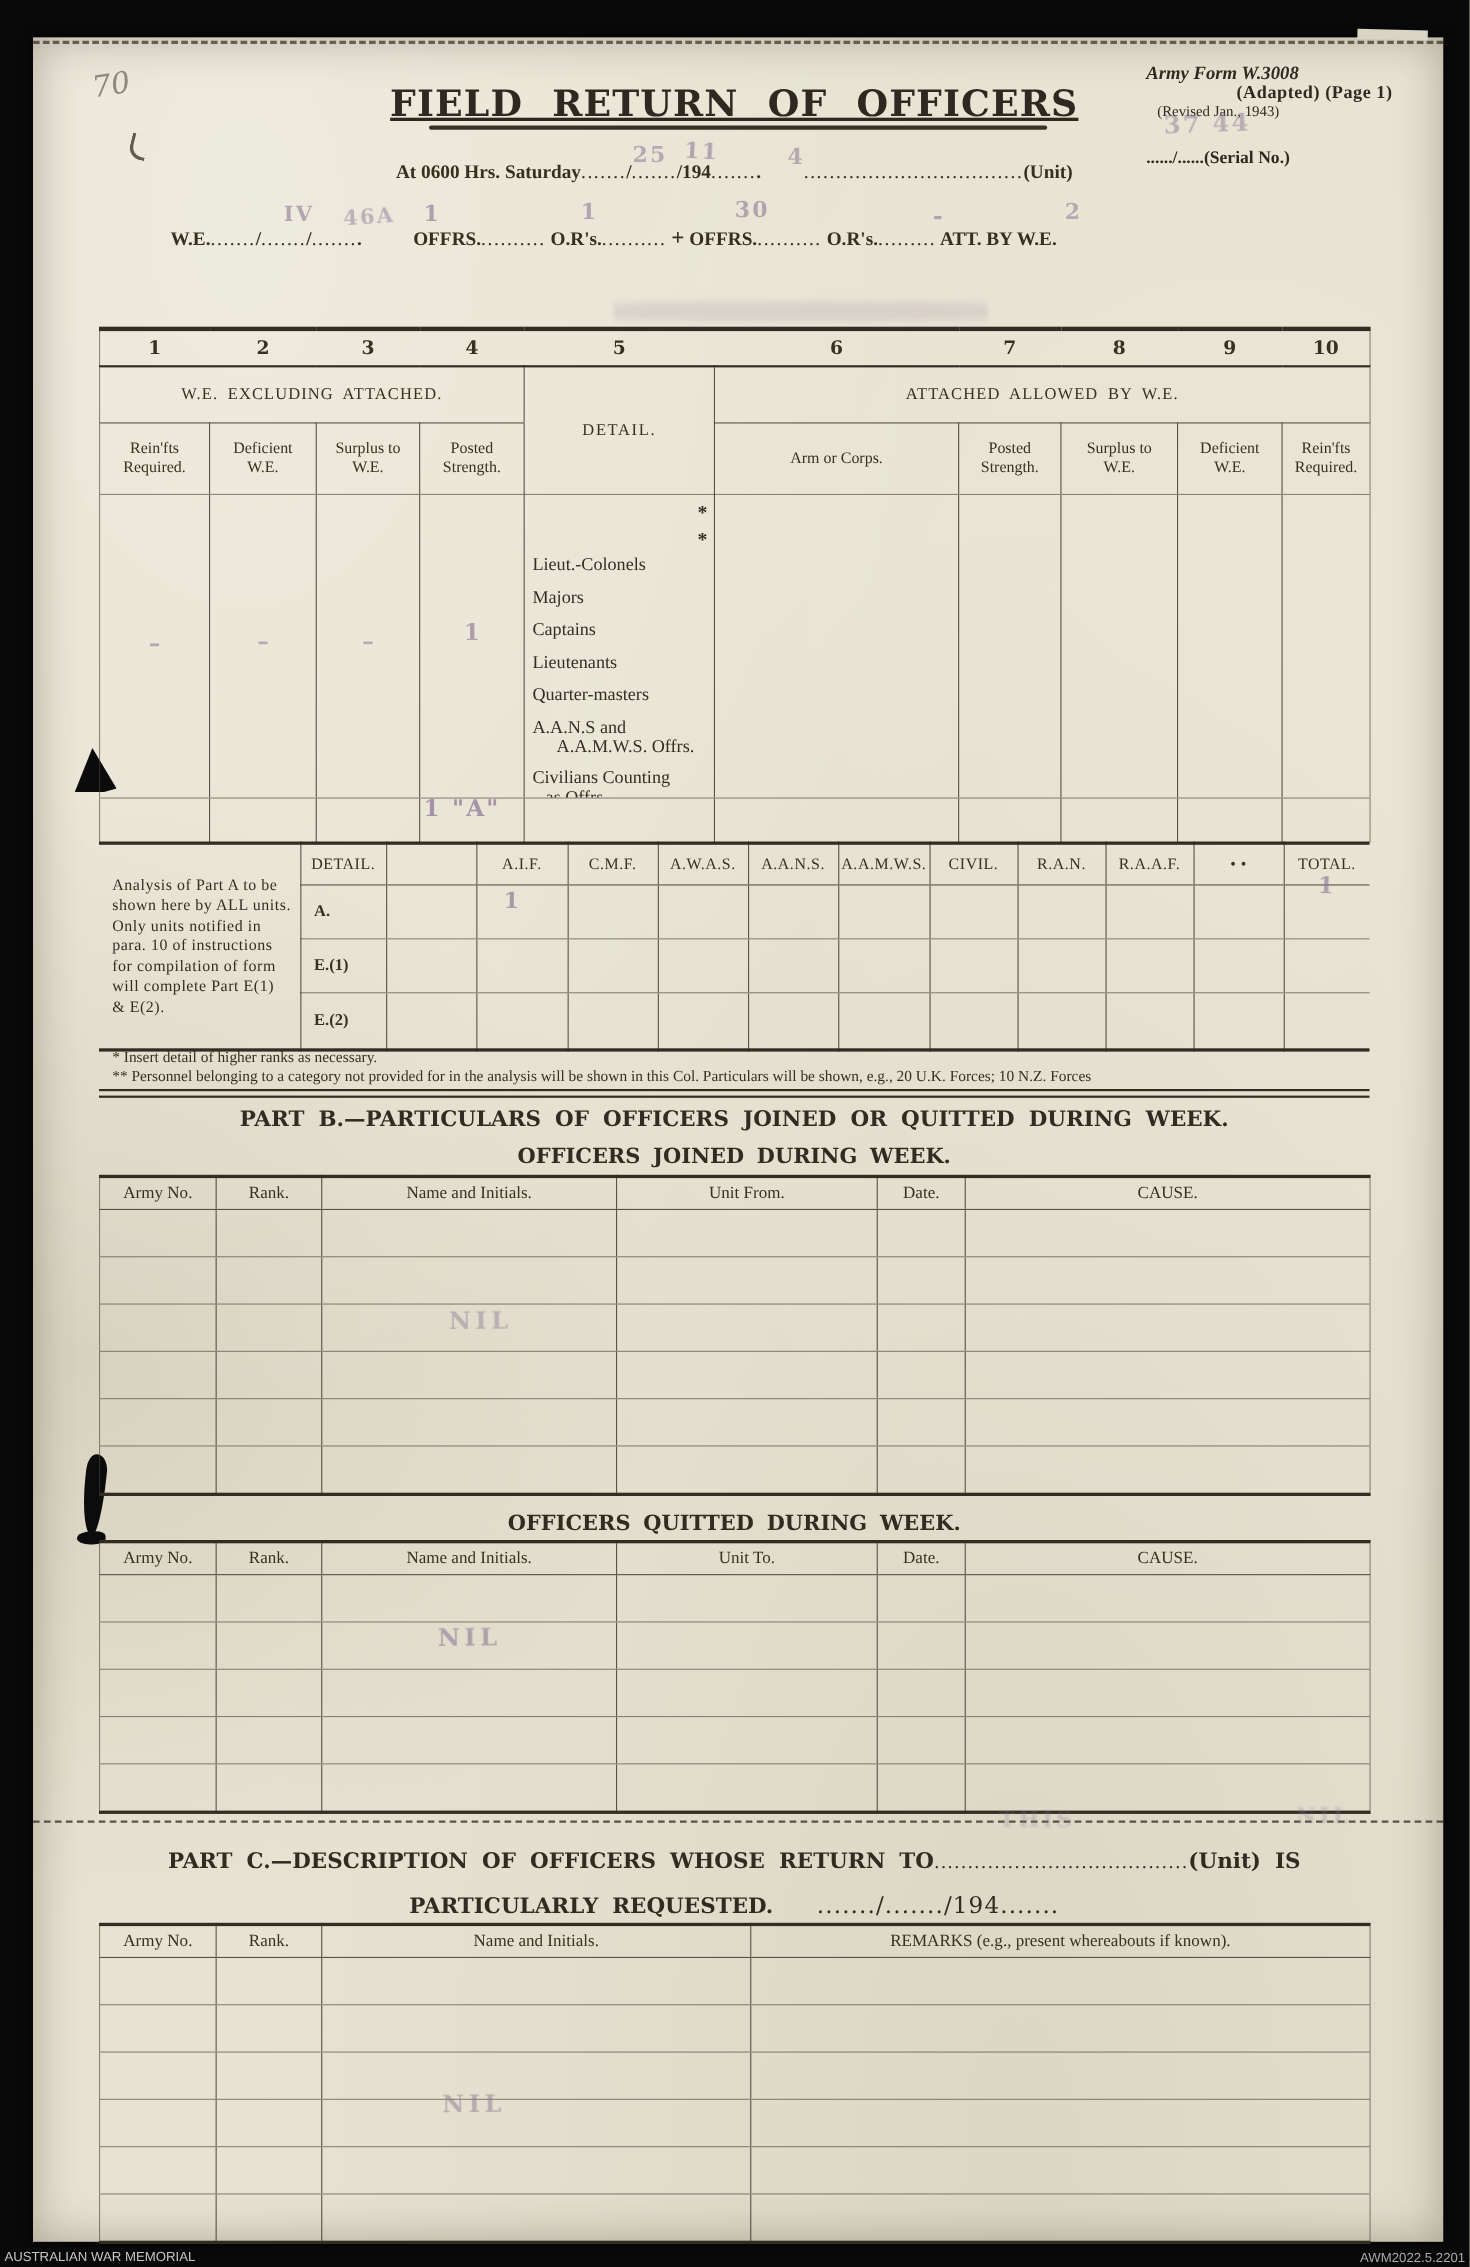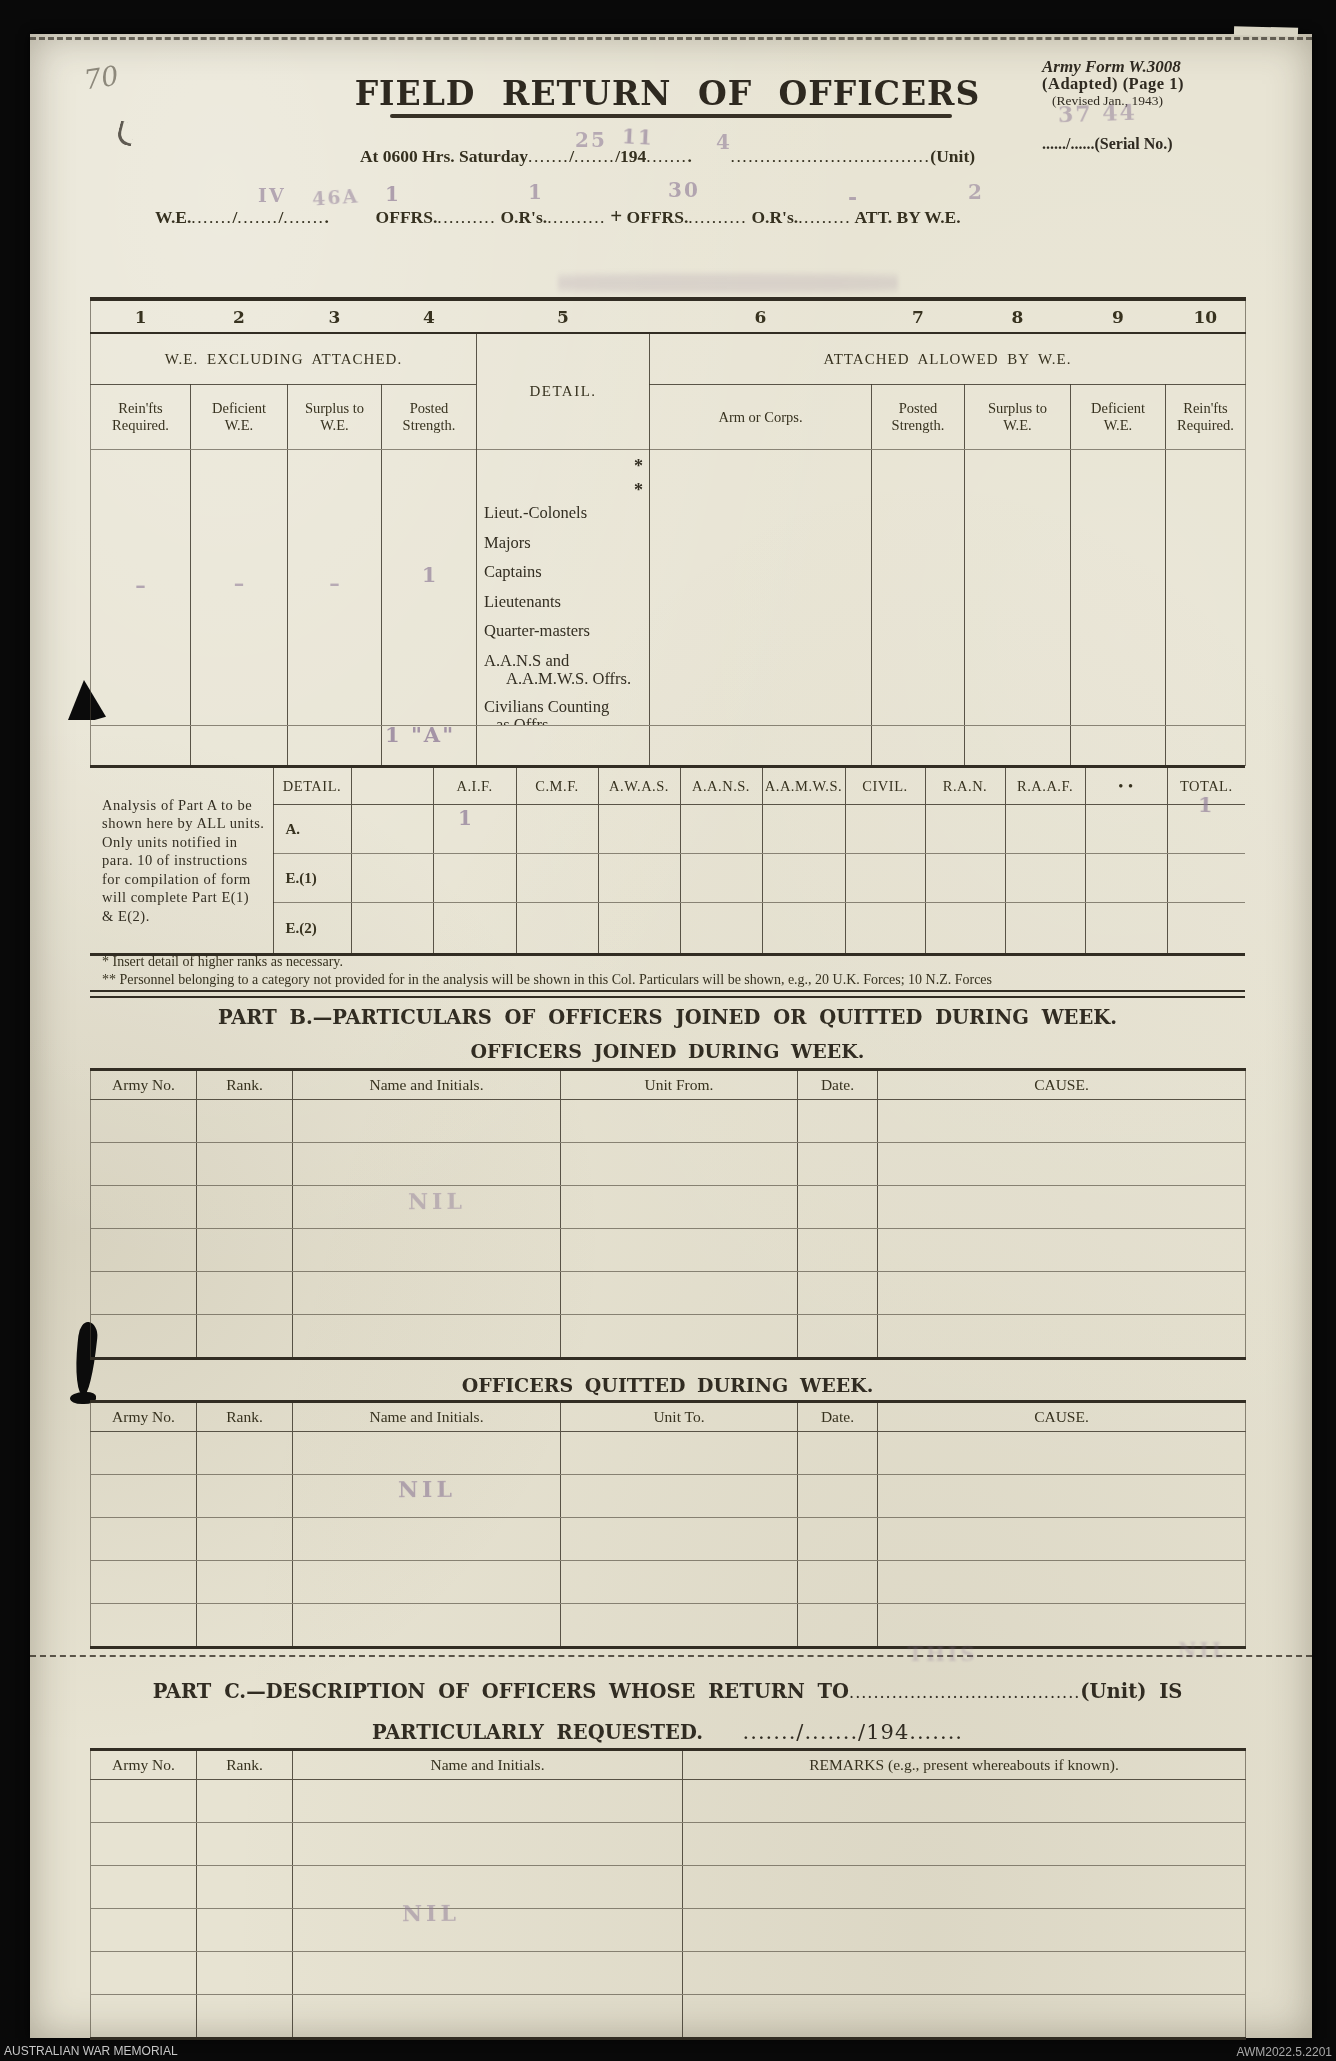--- a/index.html
+++ b/index.html
@@ -21,31 +21,31 @@
            radial-gradient(ellipse at 15% 8%, rgba(255,255,255,.28), transparent 42%),
            radial-gradient(ellipse at 85% 30%, rgba(255,255,255,.12), transparent 45%),
            radial-gradient(ellipse at 70% 95%, rgba(122,110,80,.10), transparent 55%),
            radial-gradient(ellipse at 4% 60%, rgba(122,110,80,.14), transparent 30%);
          box-shadow:inset 0 0 42px rgba(60,52,35,.35), 0 0 10px rgba(0,0,0,.8);}
   .paper::before{content:"";position:absolute;left:0;top:3px;width:100%;border-top:3px dashed rgba(40,36,28,.65);}
   .abs{position:absolute;}
   .ctr{left:60px;width:1155px;text-align:center;}
 
   
-  .doc-title{font-family:"DejaVu Serif",serif;font-weight:700;font-size:33px;letter-spacing:1px;word-spacing:14px;color:#2e2920;}
+  .doc-title{font-family:"DejaVu Serif",serif;font-weight:700;font-size:33px;letter-spacing:1px;word-spacing:14px;color:#2e2920;text-decoration:underline;}
   .title-rule{position:absolute;left:360px;top:80px;width:562px;height:4px;background:#373126;border-radius:2px;}
   .part-head{font-family:"DejaVu Serif",serif;font-weight:700;font-size:19.5px;word-spacing:6px;color:#312c22;}
   .tbl-title{font-family:"DejaVu Serif",serif;font-weight:700;font-size:19px;word-spacing:5px;color:#312c22;}
   .formline{font-weight:700;font-size:17.5px;color:#35301f;white-space:nowrap;}
   .formline .dots{letter-spacing:1.5px;font-weight:400;}
 
   
   .corner{left:1012px;top:24px;width:224px;font-size:16.5px;line-height:17px;color:#2f2a21;}
   .corner .l1{font-style:italic;font-weight:700;font-size:17px;}
-  .corner .l2{font-weight:700;letter-spacing:.5px;}
+  .corner .l2{font-weight:700;letter-spacing:.5px;text-align:right;}
   .corner .l3{font-size:13.5px;padding-left:10px;}
   .corner .serial{margin-top:26px;font-weight:700;font-size:16px;}
 
   
   .stamp{position:absolute;font-family:"DejaVu Serif",serif;font-weight:700;color:var(--stamp);
          filter:blur(.45px);letter-spacing:2px;white-space:nowrap;}
   .nil{font-size:22px;letter-spacing:4px;transform:rotate(-.5deg);}
 
   
   .pencil{position:absolute;font-family:"DejaVu Serif",serif;font-style:italic;color:#6e695c;opacity:.75;}

